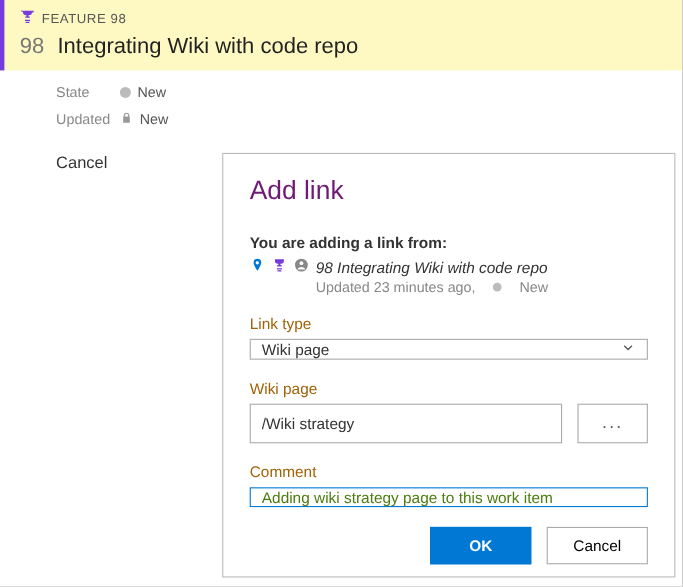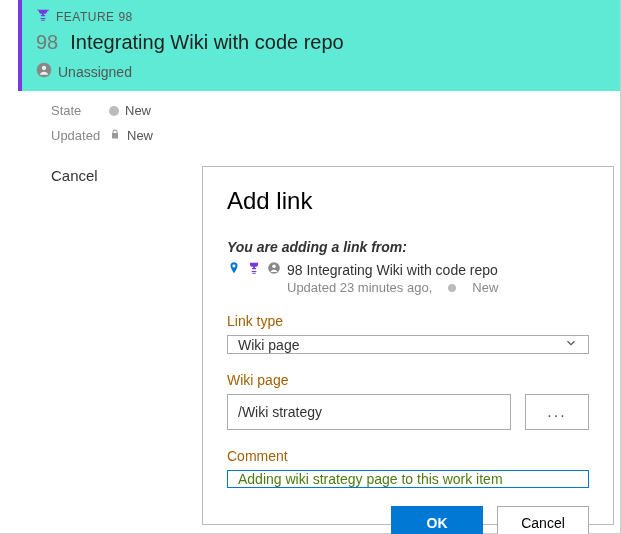--- a/index.html
+++ b/index.html
@@ -17,24 +17,23 @@
     width: 621px;
     height: 534px;
     border: 1px solid #ccc;
     border-top: none;
     border-left: none;
     position: relative;
     display: flex;
     flex-direction: column;
   }
   .header-strip {
-    background: #5eead4;
+    background: #fef9c3;
     border-left: 4px solid #773adc;
     padding: 8px 14px 10px 14px;
-    margin-left: 18px;
   }
   .feature-line {
     display: flex;
     align-items: center;
     gap: 6px;
     color: #555;
     font-size: 12px;
     letter-spacing: 0.5px;
   }
   .feature-line svg { width: 14px; height: 14px; }
@@ -101,37 +100,37 @@
     background: #fff;
     border: 1px solid #bbb;
     padding: 20px 24px 14px 24px;
     box-shadow: 0 0 0 0 rgba(0,0,0,0);
     display: flex;
     flex-direction: column;
   }
   .dialog h1 {
     font-size: 24px;
     font-weight: 300;
-    color: #000000;
+    color: #701a75;
     margin-bottom: 24px;
   }
   .adding-from {
     font-size: 14px;
     color: #333;
     font-weight: 600;
     margin-bottom: 6px;
+  }
+  .from-row {
+    display: flex;
+    align-items: center;
+    gap: 6px;
+    font-size: 14px;
+    color: #333;
+    margin-left: 0;
     font-style: italic;
-  }
-  .from-row {
-    display: flex;
-    align-items: center;
-    gap: 6px;
-    font-size: 14px;
-    color: #333;
-    margin-left: 0;
   }
   .from-row svg { width: 14px; height: 14px; flex: none; }
   .from-sub {
     margin-left: 60px;
     color: #888;
     font-size: 13px;
     margin-top: 2px;
     display: flex;
     align-items: center;
     gap: 16px;
@@ -222,30 +221,20 @@
         <svg viewBox="0 0 24 24" fill="#773adc">
             <path d="M5 3h14v2a5 5 0 0 1-5 5h-.5v2h2v2h-7v-2h2v-2H10a5 5 0 0 1-5-5V3zm-2 0h2v2a3 3 0 0 1-3-3h1zm18 0h1a3 3 0 0 1-3 3V3h2zM8 17h8v2H8zm1 3h6v2H9z"></path>
           </svg>
       </span>
       <span>FEATURE 98</span>
     </div>
     <div class="title-line">
       <span class="num">98</span>
       <span class="ttl">Integrating Wiki with code repo</span>
     </div>
-    <div class="assign-line">
-      <span>
-        <svg viewBox="0 0 24 24" fill="#888">
-            <circle cx="12" cy="12" r="11" fill="#888"></circle>
-            <circle cx="12" cy="9" r="3.2" fill="#f0f0f0"></circle>
-            <path d="M5.5 19c1-3 4-4.5 6.5-4.5s5.5 1.5 6.5 4.5" fill="#f0f0f0"></path>
-          </svg>
-      </span>
-      <span>Unassigned</span>
-    </div>
   </div>
 
   <div class="body-area">
     <div class="left-col">
       <div class="meta-row">
         <span class="lbl">State</span>
         <span class="val">
             <span class="dot"></span>
             <span>New</span>
           </span>

